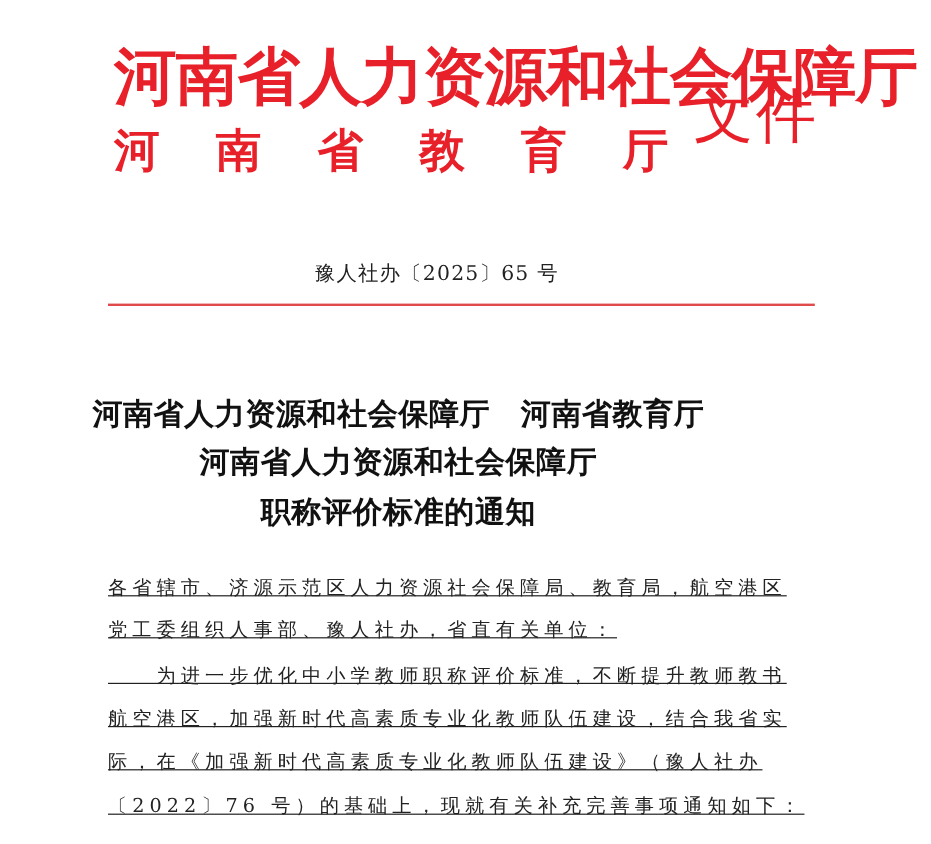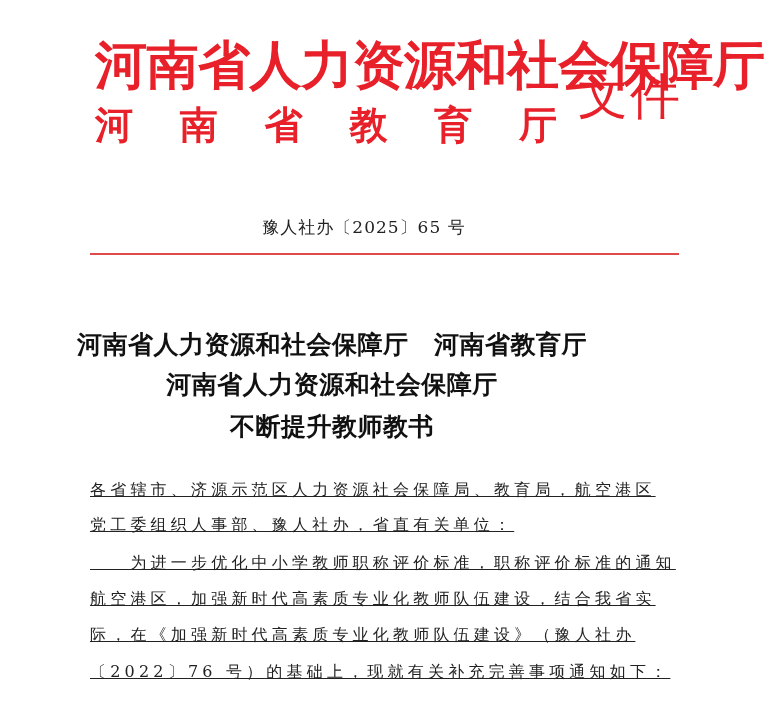--- a/index.html
+++ b/index.html
@@ -118,22 +118,22 @@
   </div>
 
   <div class="header-red hdr-wenjian">文件</div>
 
   <div class="doc-number">豫人社办〔2025〕65 号</div>
 
   <div class="red-rule"></div>
 
   <div class="title title-1">河南省人力资源和社会保障厅　河南省教育厅</div>
   <div class="title title-2">河南省人力资源和社会保障厅</div>
-  <div class="title title-3">不断提升教师教书</div>
+  <div class="title title-3">职称评价标准的通知</div>
 
   <div class="body-text p1">各省辖市、济源示范区人力资源社会保障局、教育局，航空港区</div>
   <div class="body-text p2">党工委组织人事部、豫人社办，省直有关单位：</div>
-  <div class="body-text p3">　　为进一步优化中小学教师职称评价标准，职称评价标准的通知</div>
+  <div class="body-text p3">　　为进一步优化中小学教师职称评价标准，不断提升教师教书</div>
   <div class="body-text p4">航空港区，加强新时代高素质专业化教师队伍建设，结合我省实</div>
   <div class="body-text p5">际，在《加强新时代高素质专业化教师队伍建设》（豫人社办</div>
   <div class="body-text p6">〔2022〕76 号）的基础上，现就有关补充完善事项通知如下：</div>
 
 </div>
 
 </body></html>

